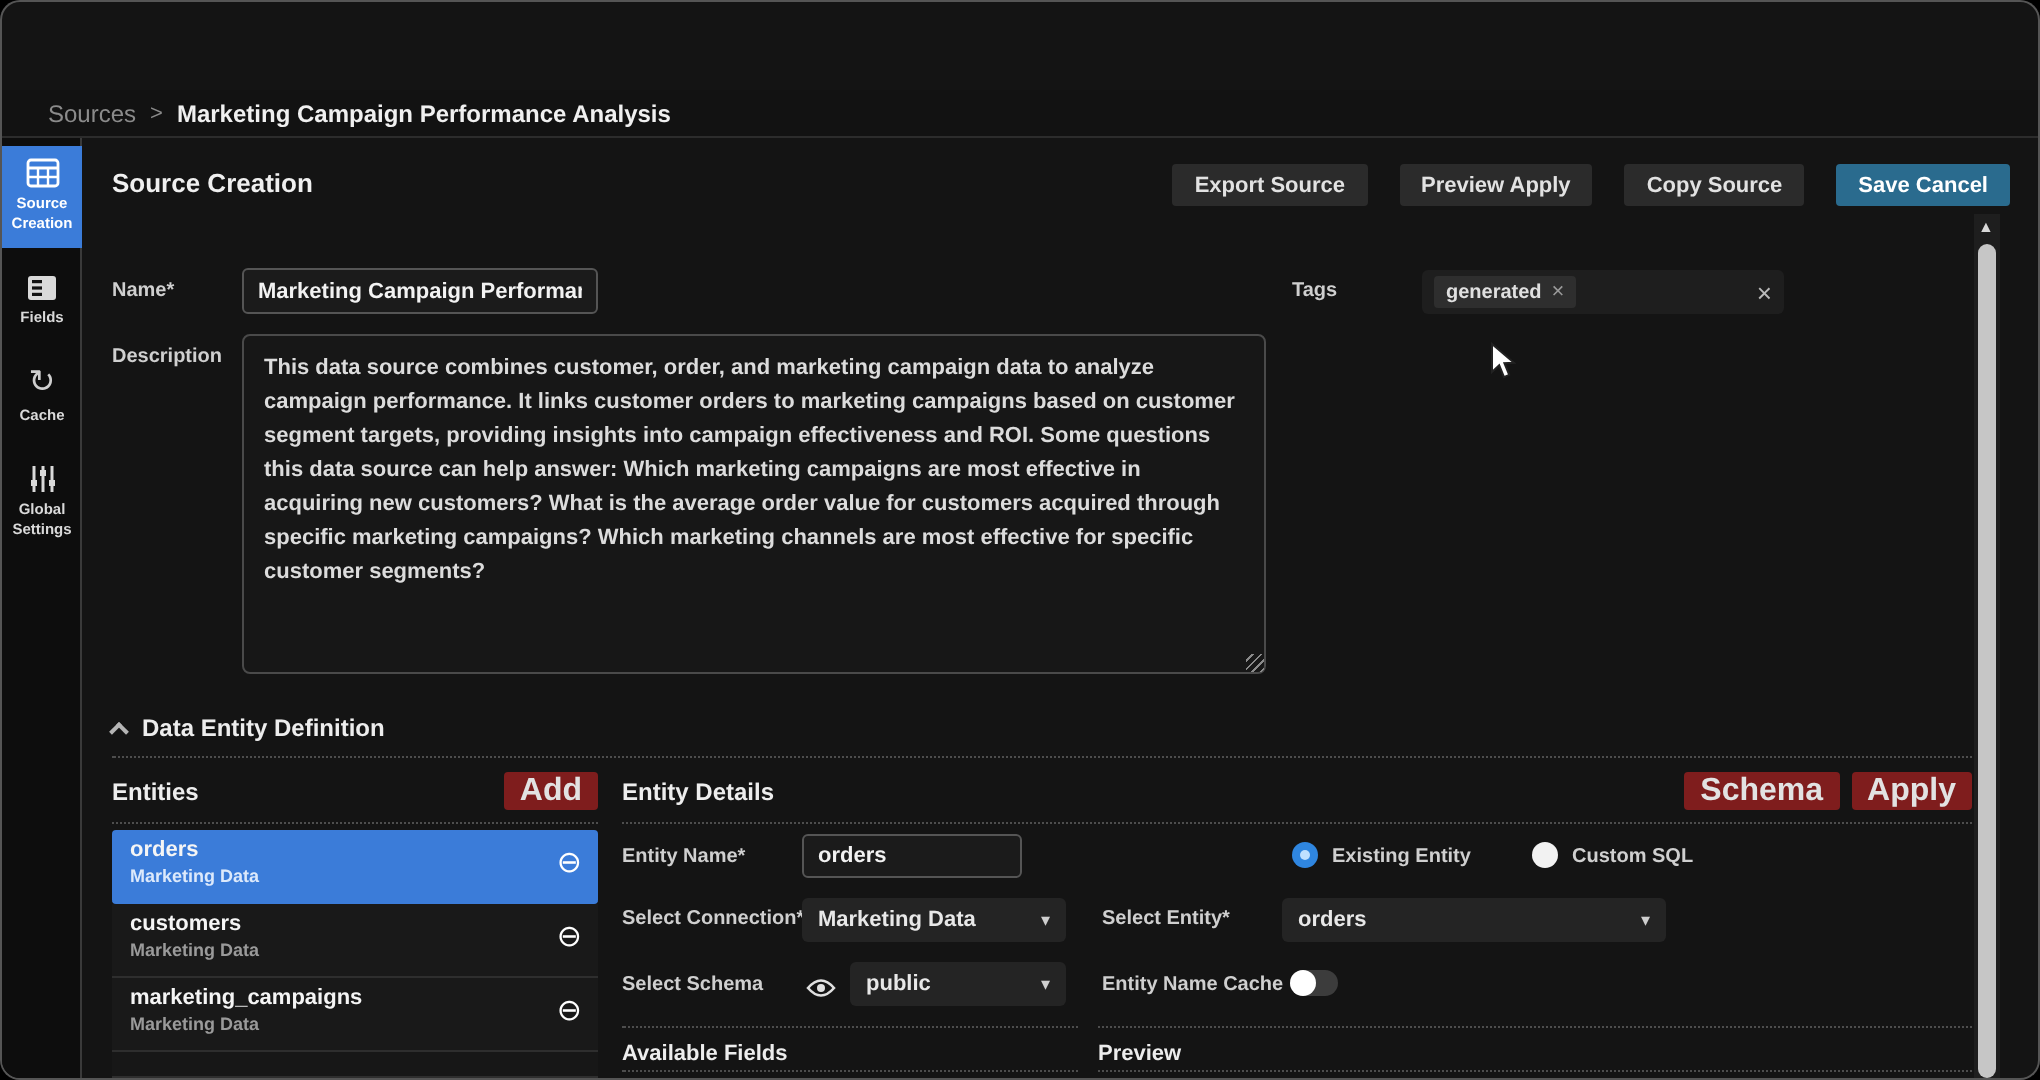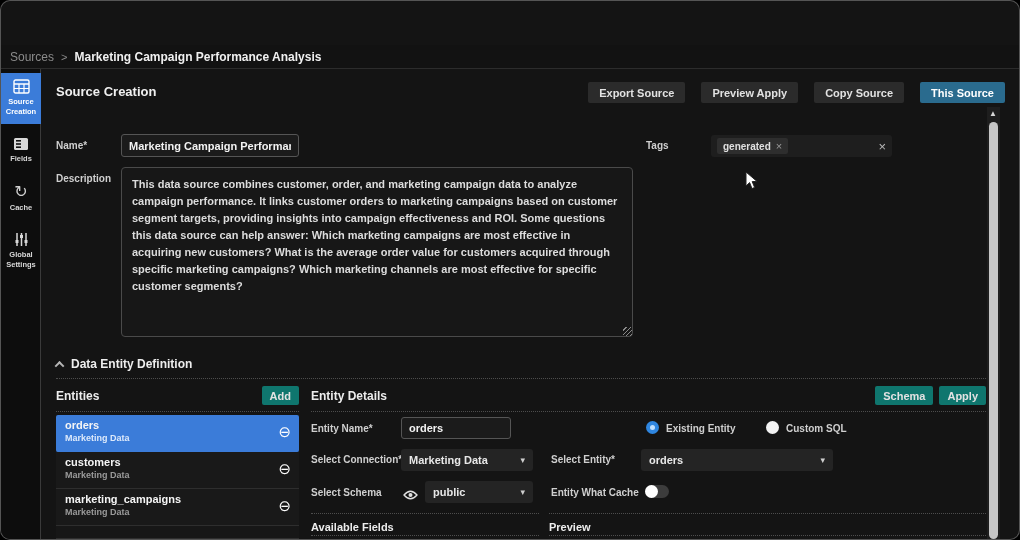--- a/index.html
+++ b/index.html
@@ -5,21 +5,21 @@
   * { margin:0; padding:0; box-sizing:border-box; }
   html,body { background:#000; font-family:"Liberation Sans","DejaVu Sans",sans-serif; }
   .screen {
     position:relative; width:1020px; height:540px; overflow:hidden;
     background:#141414; border-radius:10px;
     border:1px solid rgba(255,255,255,.28);
   }
   
   .app-header { position:absolute; left:0; top:0; width:1020px; height:44px; background:#1a1a1a; }
   .page-title { position:absolute; left:22px; top:10px; font-size:19px; font-weight:700; color:#f2f2f2; letter-spacing:.2px; }
-  .breadcrumb-bar { position:absolute; left:0; top:44px; width:1020px; height:24px; background:#121212; border-bottom:1px solid #2c2c2c; display:flex; align-items:center; padding-left:9px; gap:7px; }
+  .breadcrumb-bar { position:absolute; left:0; top:44px; width:1020px; height:24px; background:#121212; border-bottom:1px solid #2c2c2c; display:flex; align-items:center; padding-left:23px; gap:7px; }
   .crumb-root { color:#8b8b8b; font-size:12px; }
   .crumb-sep { color:#8b8b8b; font-size:11px; }
   .crumb-current { color:#f0f0f0; font-size:12px; font-weight:700; }
   
   .sidebar { position:absolute; left:0; top:68px; width:40px; height:472px; background:#0d0d0d; border-right:1px solid #3a3a3a; }
   .side-item { width:40px; display:flex; flex-direction:column; align-items:center; padding:6px 1px 7px; cursor:pointer; }
   .side-item .lbl { font-size:7.5px; font-weight:700; color:#d9d9d9; text-align:center; line-height:1.3; margin-top:3px; }
   .side-item.active { background:#3b7cd9; }
   .side-item.active .lbl { color:#fff; }
   .side-item svg { display:block; }
@@ -39,21 +39,21 @@
   .tags-box { position:absolute; left:710px; top:134px; width:181px; height:22px; background:#1e1e1e; border-radius:3px; display:flex; align-items:center; padding:0 6px; gap:4px; }
   .tag-chip { background:#2e2e2e; border-radius:2px; height:16px; display:flex; align-items:center; gap:5px; padding:0 6px; }
   .tag-chip .t { font-size:10px; font-weight:700; color:#e0e0e0; }
   .x-glyph { color:#9a9a9a; font-size:11px; cursor:pointer; line-height:1; }
   .tags-clear { margin-left:auto; color:#b9b9b9; font-size:13px; cursor:pointer; }
   .desc-area { position:absolute; left:120px; top:166px; width:512px; height:170px; background:#171717; border:1px solid #4a4a4a; border-radius:4px; color:#dcdcdc; font-size:11px; font-weight:600; line-height:1.55; padding:8px 10px; resize:none; font-family:inherit; outline:none; }
   .resize-grip { position:absolute; left:622px; top:326px; width:9px; height:9px; background:repeating-linear-gradient(135deg,transparent 0 2px,#8a8a8a 2px 3px); }
   
   .panel-hd { position:absolute; display:flex; align-items:center; border-bottom:1px dotted #4d4d4d; }
   .panel-hd .txt { font-size:12px; font-weight:700; color:#ededed; }
-  .mini-btn { margin-left:auto; height:19px; padding:0 8px; background:#0f766e; color:#e2e2e2; font-size:11px; font-weight:700; border:none; border-radius:2px; cursor:pointer; font-family:inherit; }
+  .mini-btn { margin-left:auto; height:19px; padding:0 8px; background:#7f1d1d; color:#e2e2e2; font-size:16px; font-weight:700; border:none; border-radius:2px; cursor:pointer; font-family:inherit; }
   .entity-list { position:absolute; left:55px; top:414px; width:243px; }
   .entity-row { position:relative; height:37px; background:#191919; border-bottom:1px solid #2e2e2e; padding:4px 28px 4px 9px; cursor:pointer; }
   .entity-row.selected { background:#3b7cd9; border-bottom-color:#3b7cd9; border-radius:2px; }
   .entity-row .nm { font-size:11px; font-weight:700; color:#f5f5f5; }
   .entity-row .src { font-size:9px; font-weight:700; color:#9a9a9a; margin-top:2px; }
   .entity-row.selected .src { color:#dce9fb; }
   .minus-ic { position:absolute; right:8px; top:9px; color:#fff; font-size:15px; line-height:1; cursor:pointer; }
   .entity-row.stub { height:13px; padding:0; background:#171717; }
   
   .dd { position:absolute; height:22px; background:#242424; border-radius:3px; display:flex; align-items:center; padding:0 8px; cursor:pointer; }
@@ -128,21 +128,21 @@
       </span>
       <span class="lbl">Global Settings</span>
     </div>
   </div>
 
   <div class="content-title">Source Creation</div>
   <div class="toolbar-buttons">
     <button class="btn">Export Source</button>
     <button class="btn">Preview Apply</button>
     <button class="btn">Copy Source</button>
-    <button class="btn primary">This Source</button>
+    <button class="btn primary">Save Cancel</button>
   </div>
 
 
   <div class="flabel" style="left:55px; top:139px;">Name*</div>
   <input class="tinput" style="left: 120px; top: 133px; width: 178px; height: 23px;" value="Marketing Campaign Performance Analysis">
 
   <div class="flabel" style="left:645px; top:139px;">Tags</div>
   <div class="tags-box">
     <span class="tag-chip">
       <span class="t">generated</span>
@@ -211,21 +211,21 @@
   <span class="eye">
     <svg width="15" height="10" viewBox="0 0 15 10">
         <path d="M1 5 Q7.5 -2.5 14 5 Q7.5 12.5 1 5 Z" fill="none" stroke="#e0e0e0" stroke-width="1.3"></path>
         <circle cx="7.5" cy="5" r="2" fill="#e0e0e0"></circle>
       </svg>
   </span>
   <div class="dd" style="left:424px; top:480px; width:108px;">
     <span class="val">public</span>
     <span class="caret">▾</span>
   </div>
-  <div class="flabel" style="left:550px; top:486px;">Entity What Cache</div>
+  <div class="flabel" style="left:550px; top:486px;">Entity Name Cache</div>
   <div class="toggle">
       <span class="knob"></span>
     </div>
 
   <div class="col-rule" style="left:310px; top:512px; width:228px;"></div>
   <div class="col-rule" style="left:548px; top:512px; width:437px;"></div>
   <div class="col-hd" style="left:310px; top:520px;">Available Fields</div>
   <div class="col-hd" style="left:548px; top:520px;">Preview</div>
   <div class="col-rule" style="left:310px; top:534px; width:228px;"></div>
   <div class="col-rule" style="left:548px; top:534px; width:437px;"></div>

